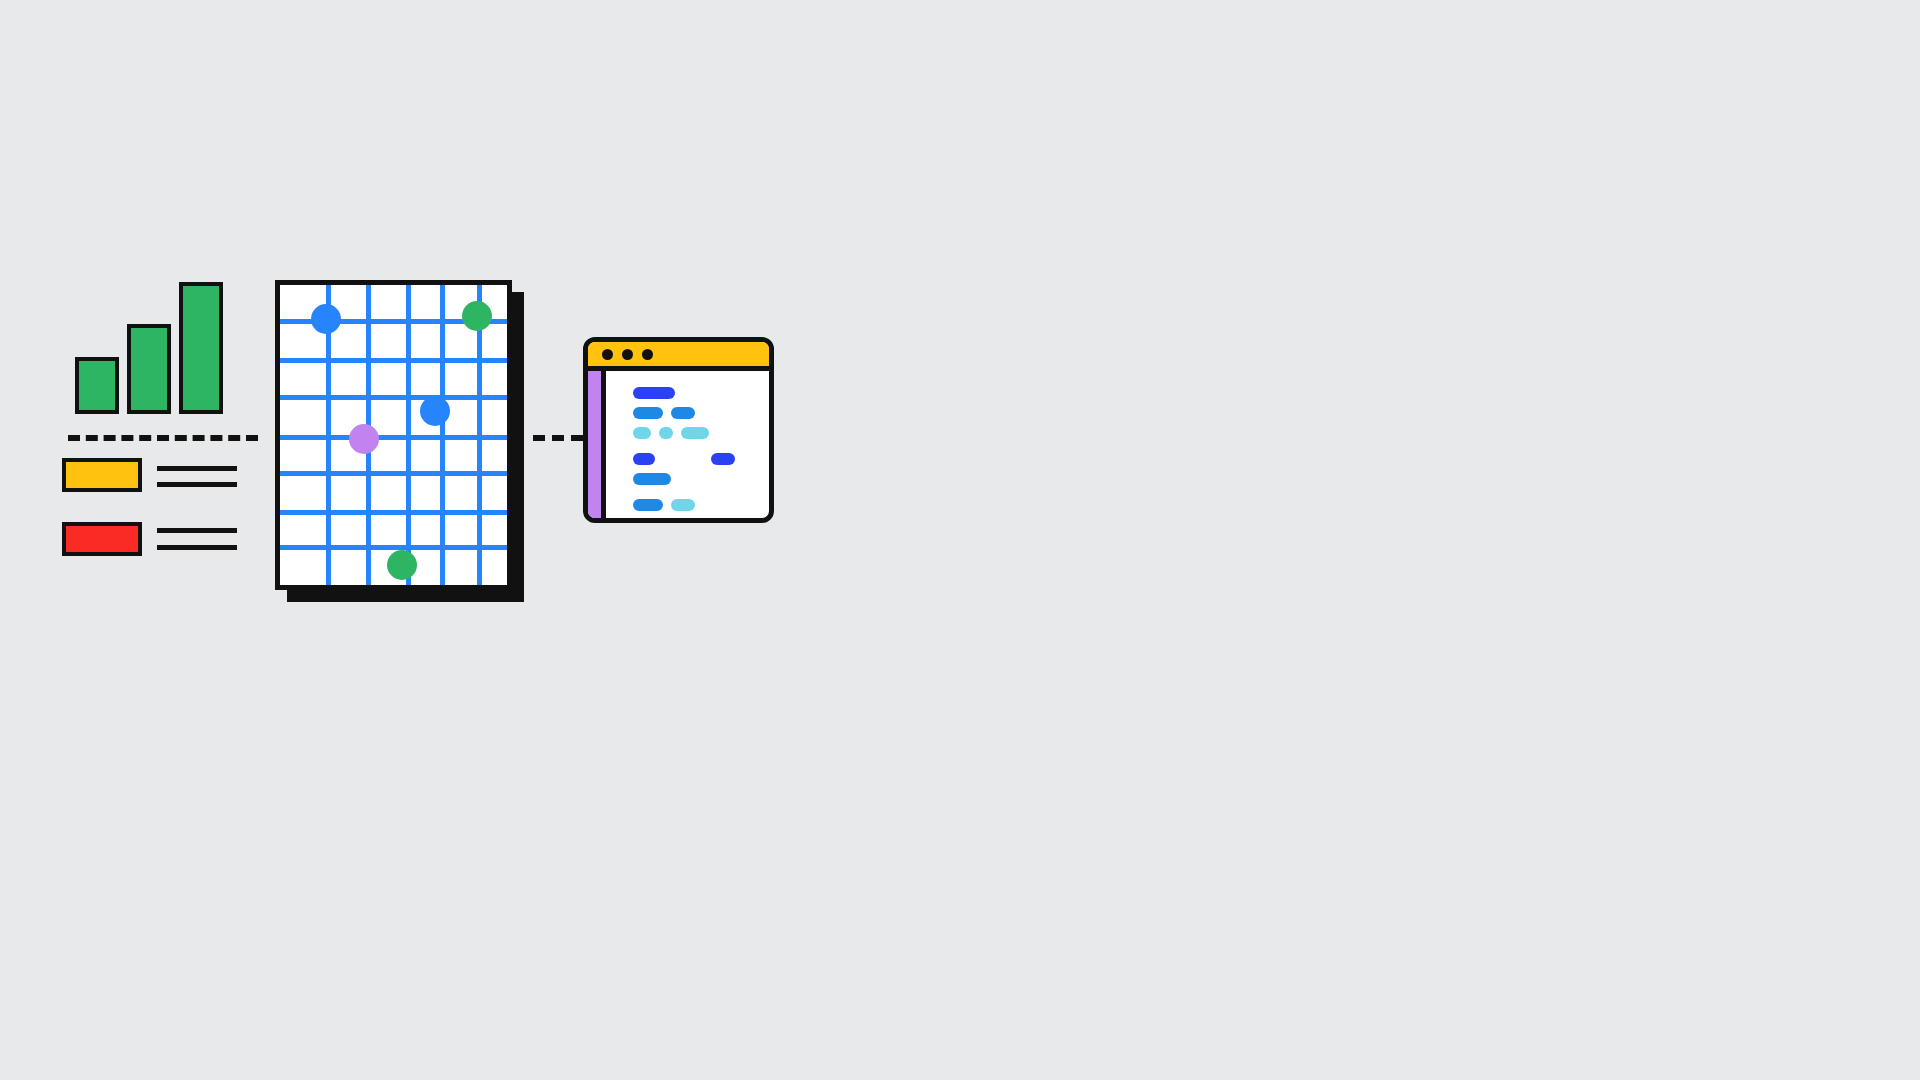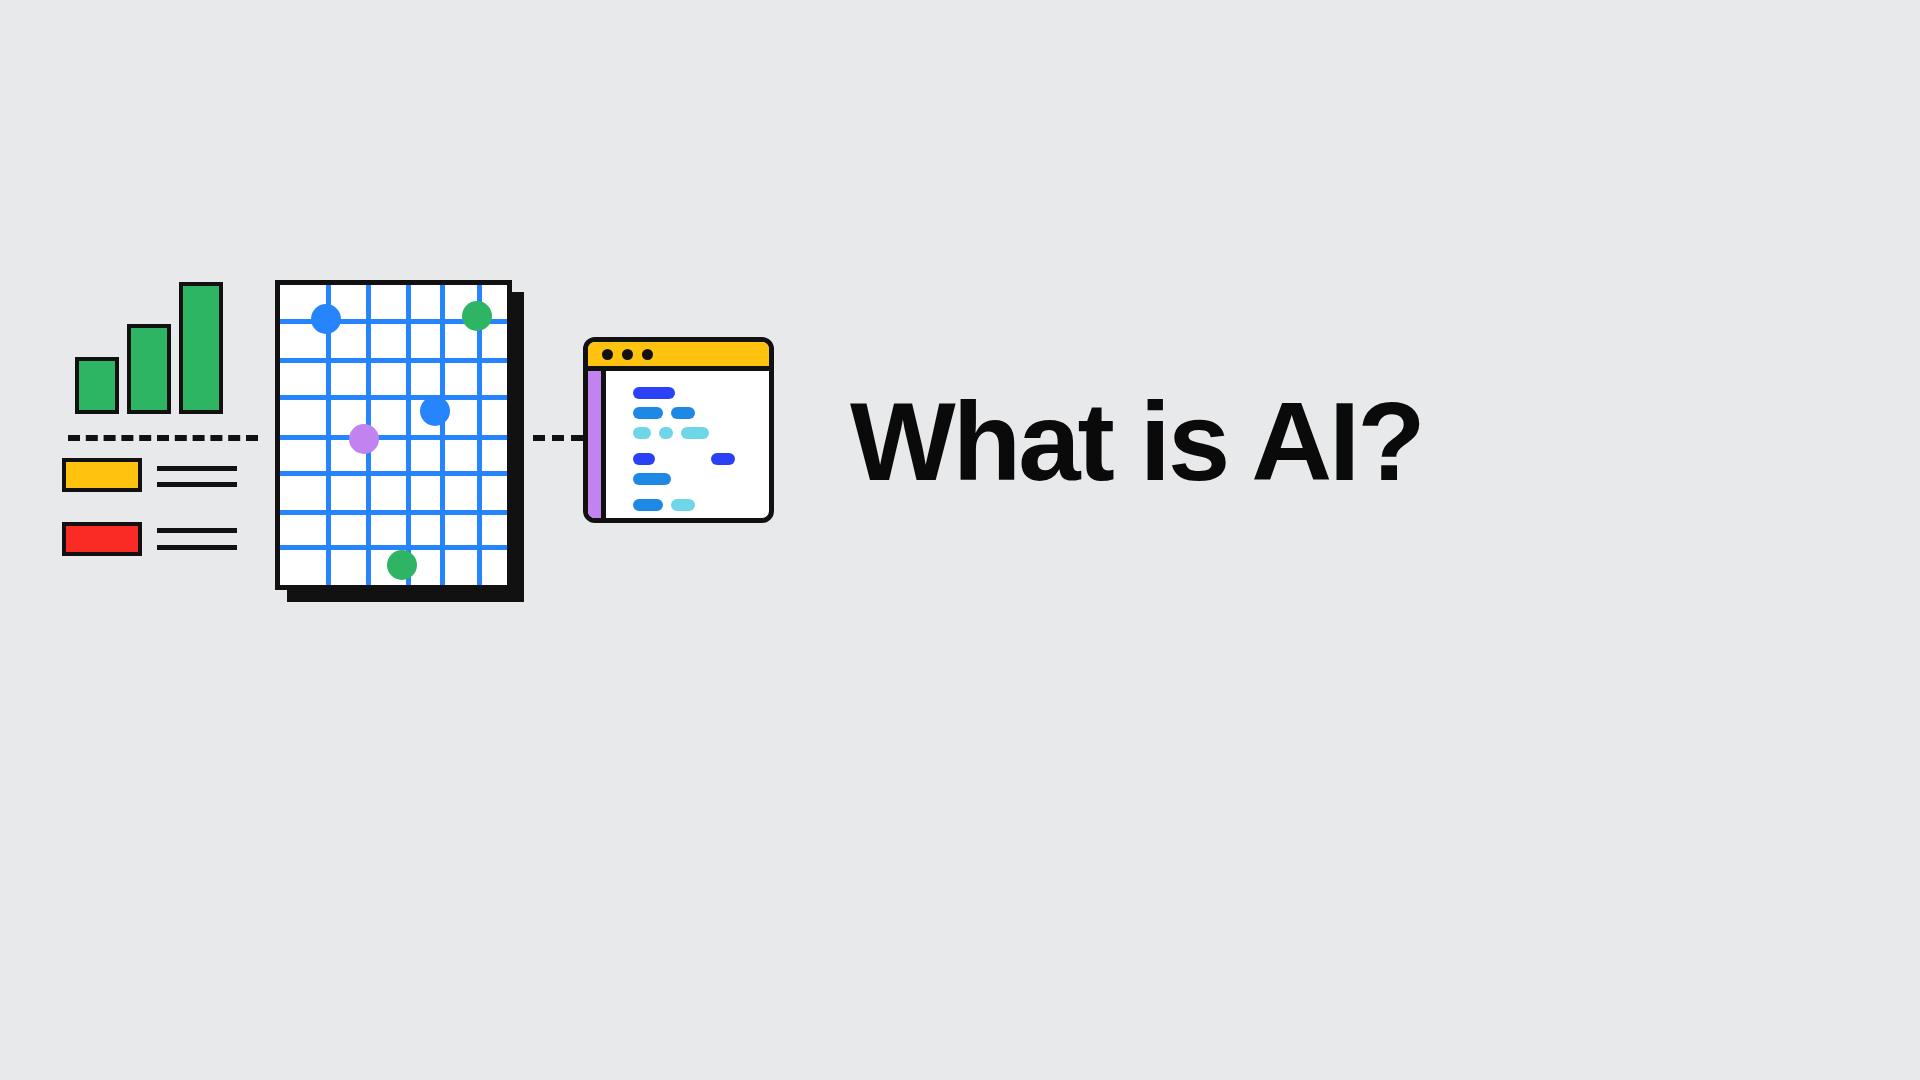--- a/index.html
+++ b/index.html
@@ -163,15 +163,14 @@
         <div class="code-bar" style="left: 48px; top: 48px; width: 14px; height: 12px; background: rgb(111, 214, 234);"></div>
         <div class="code-bar" style="left: 70px; top: 48px; width: 28px; height: 12px; background: rgb(111, 214, 234);"></div>
         <div class="code-bar" style="left: 22px; top: 74px; width: 22px; height: 12px; background: rgb(43, 65, 245);"></div>
         <div class="code-bar" style="left: 100px; top: 74px; width: 24px; height: 12px; background: rgb(43, 65, 245);"></div>
         <div class="code-bar" style="left: 22px; top: 94px; width: 38px; height: 12px; background: rgb(30, 136, 229);"></div>
         <div class="code-bar" style="left: 22px; top: 120px; width: 30px; height: 12px; background: rgb(30, 136, 229);"></div>
         <div class="code-bar" style="left: 60px; top: 120px; width: 24px; height: 12px; background: rgb(111, 214, 234);"></div>
       </div>
   </div>
 
-  <div id="headline" style="left: 850px; top: 386px; color: rgb(10, 10, 10);">What is AI?</div>
 
 </div>
 
 </body></html>

